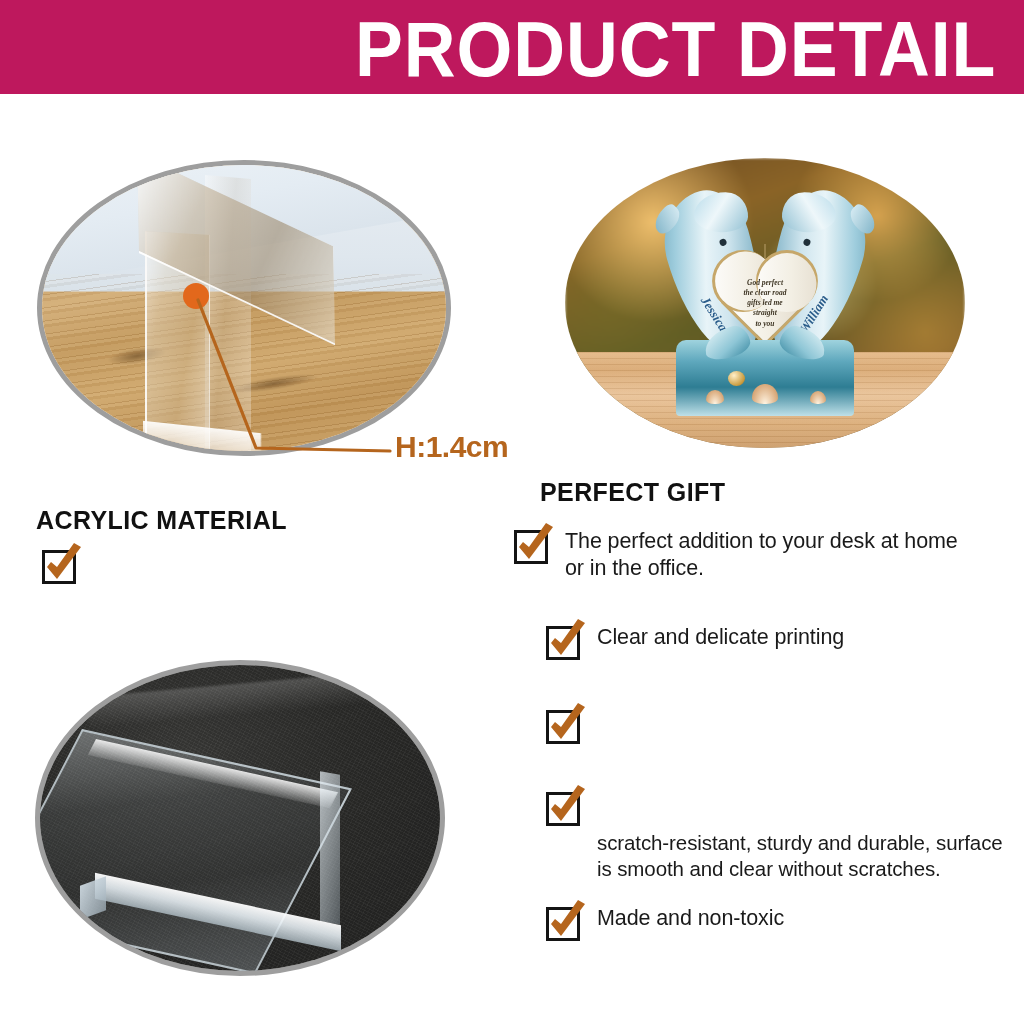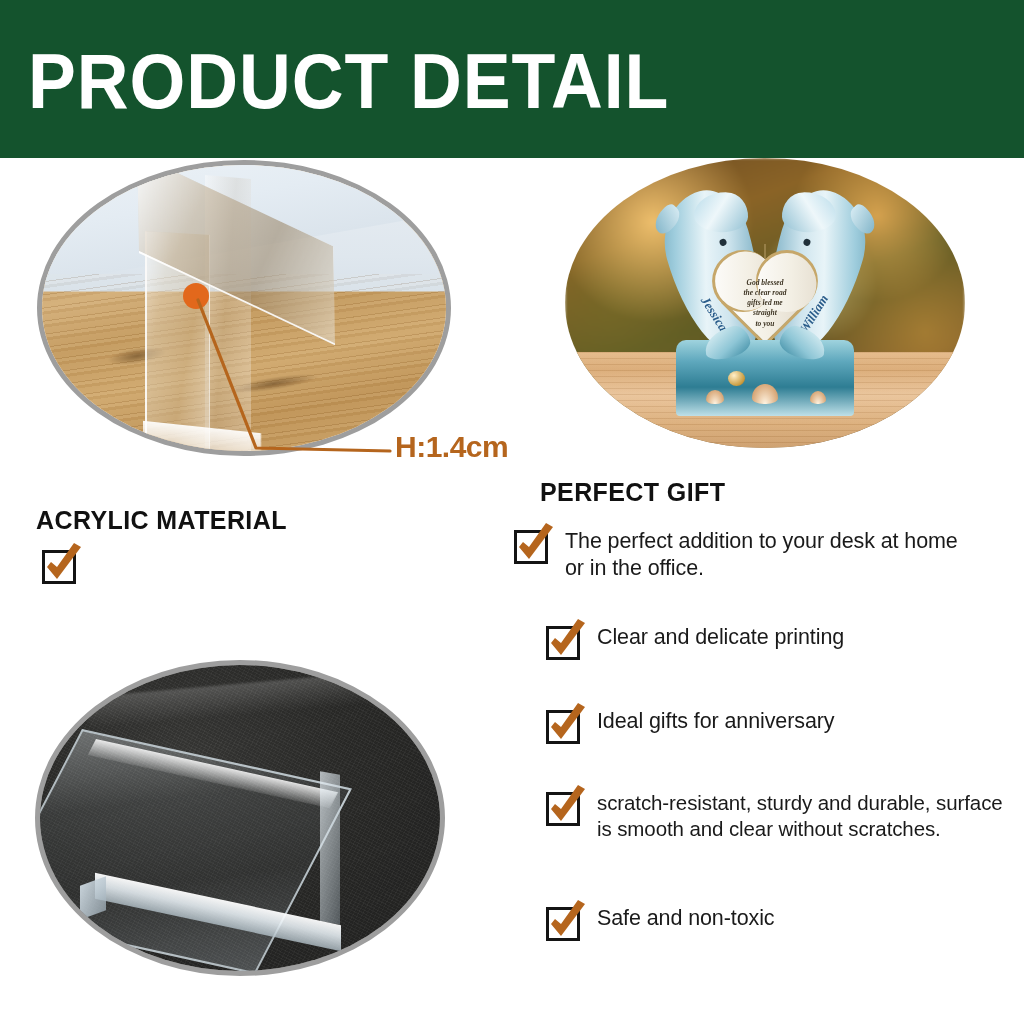--- a/index.html
+++ b/index.html
@@ -15,25 +15,25 @@
     font-family: "Liberation Sans", sans-serif;
     -webkit-font-smoothing: antialiased;
   }
 
   
   .banner {
     position: absolute;
     left: 0;
     top: 0;
     width: 1024px;
-    height: 158px;
-    background: #14532d;
+    height: 94px;
+    background: #be185d;
     display: flex;
     align-items: center;
-    justify-content: flex-start;
+    justify-content: flex-end;
   }
   .banner-title {
     color: #ffffff;
     font-family: "Liberation Sans Narrow", "Liberation Sans", sans-serif;
     font-weight: bold;
     font-size: 78px;
     letter-spacing: 1px;
     line-height: 1;
     transform: scaleX(0.92);
     transform-origin: center;
@@ -430,21 +430,21 @@
     width: 48px; height: 48px;
     overflow: visible;
   }
   .check-text {
     margin-left: 17px;
     font-size: 21.5px;
     line-height: 1.26;
     color: #1a1a1a;
     letter-spacing: -0.1px;
   }
-  .check-text.small { font-size: 20.5px; line-height: 1.28; }
+  .check-text.small { font-size: 20.5px; line-height: 1.28; margin-top: 40px; }
 
   #item-acrylic-0 { left: 42px;  top: 548px; width: 470px; }
 
   #item-gift-0 { left: 514px; top: 528px; width: 450px; }
   #item-gift-1 { left: 546px; top: 624px; width: 450px; }
   #item-gift-2 { left: 546px; top: 708px; width: 450px; }
   #item-gift-3 { left: 546px; top: 790px; width: 460px; }
   #item-gift-4 { left: 546px; top: 905px; width: 450px; }
 </style>
 </head>
@@ -490,21 +490,21 @@
       <div class="dolphin-head"></div>
       <div class="dolphin-eye"></div>
     </div>
 
     <div class="dolphin-name left">Jessica</div>
     <div class="dolphin-name right">William</div>
 
     <div class="hanger"></div>
     <div class="heart"></div>
     <div class="heart-text">
-        <div>God blessed</div>
+        <div>God perfect</div>
         <div>the clear road</div>
         <div>gifts led me</div>
         <div>straight</div>
         <div>to you</div>
       </div>
 
     <div class="wave-base">
       <div class="wave-crest w1"></div>
       <div class="wave-crest w2"></div>
       <div class="pearl"></div>
@@ -556,32 +556,31 @@
   </span>
   <span class="check-text">Clear and delicate printing</span>
 </div>
 
 <div class="check-item" id="item-gift-2">
   <span class="checkbox">
     <svg viewBox="0 0 48 48" xmlns="http://www.w3.org/2000/svg">
       <path d="M7 26 L17 38 L41 6 L34 2 L17 26 L11 21 Z" fill="#B5651D"></path>
     </svg>
   </span>
-  <span class="check-text">Ideal gifts for anniversary</span>
 </div>
 
 <div class="check-item" id="item-gift-3">
   <span class="checkbox">
     <svg viewBox="0 0 48 48" xmlns="http://www.w3.org/2000/svg">
       <path d="M7 26 L17 38 L41 6 L34 2 L17 26 L11 21 Z" fill="#B5651D"></path>
     </svg>
   </span>
   <span class="check-text small">scratch-resistant, sturdy and durable, surface is smooth and clear without scratches.</span>
 </div>
 
 <div class="check-item" id="item-gift-4">
   <span class="checkbox">
     <svg viewBox="0 0 48 48" xmlns="http://www.w3.org/2000/svg">
       <path d="M7 26 L17 38 L41 6 L34 2 L17 26 L11 21 Z" fill="#B5651D"></path>
     </svg>
   </span>
-  <span class="check-text">Safe and non-toxic</span>
+  <span class="check-text">Made and non-toxic</span>
 </div>
 
 </body></html>

